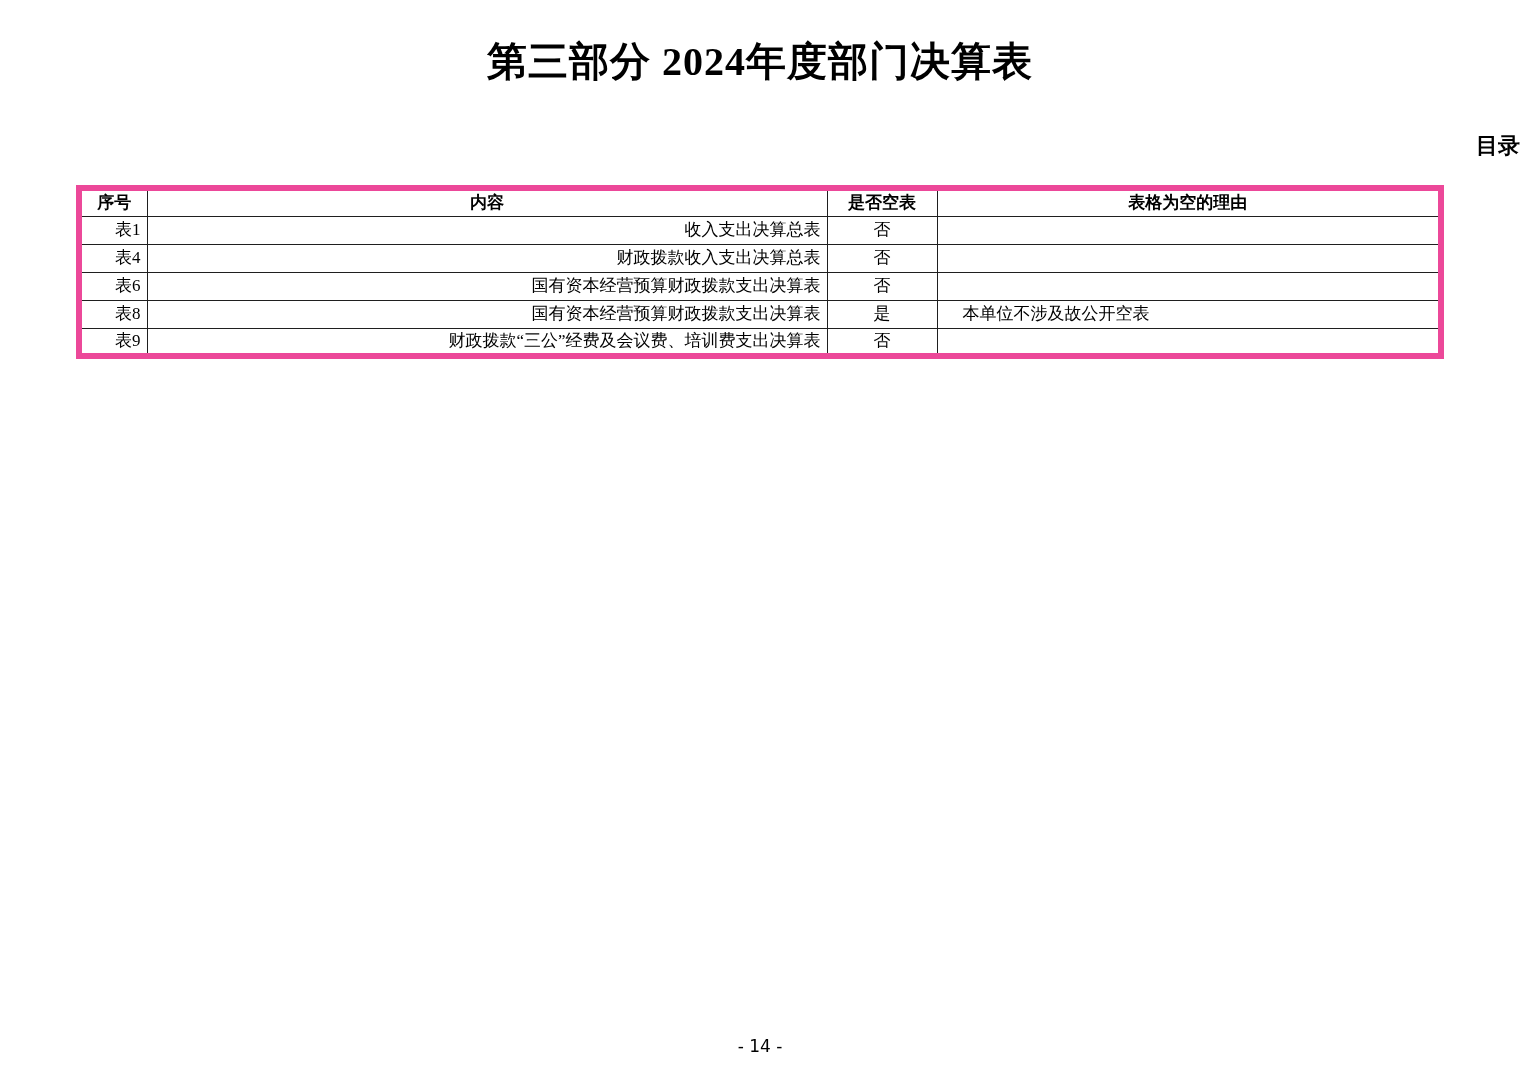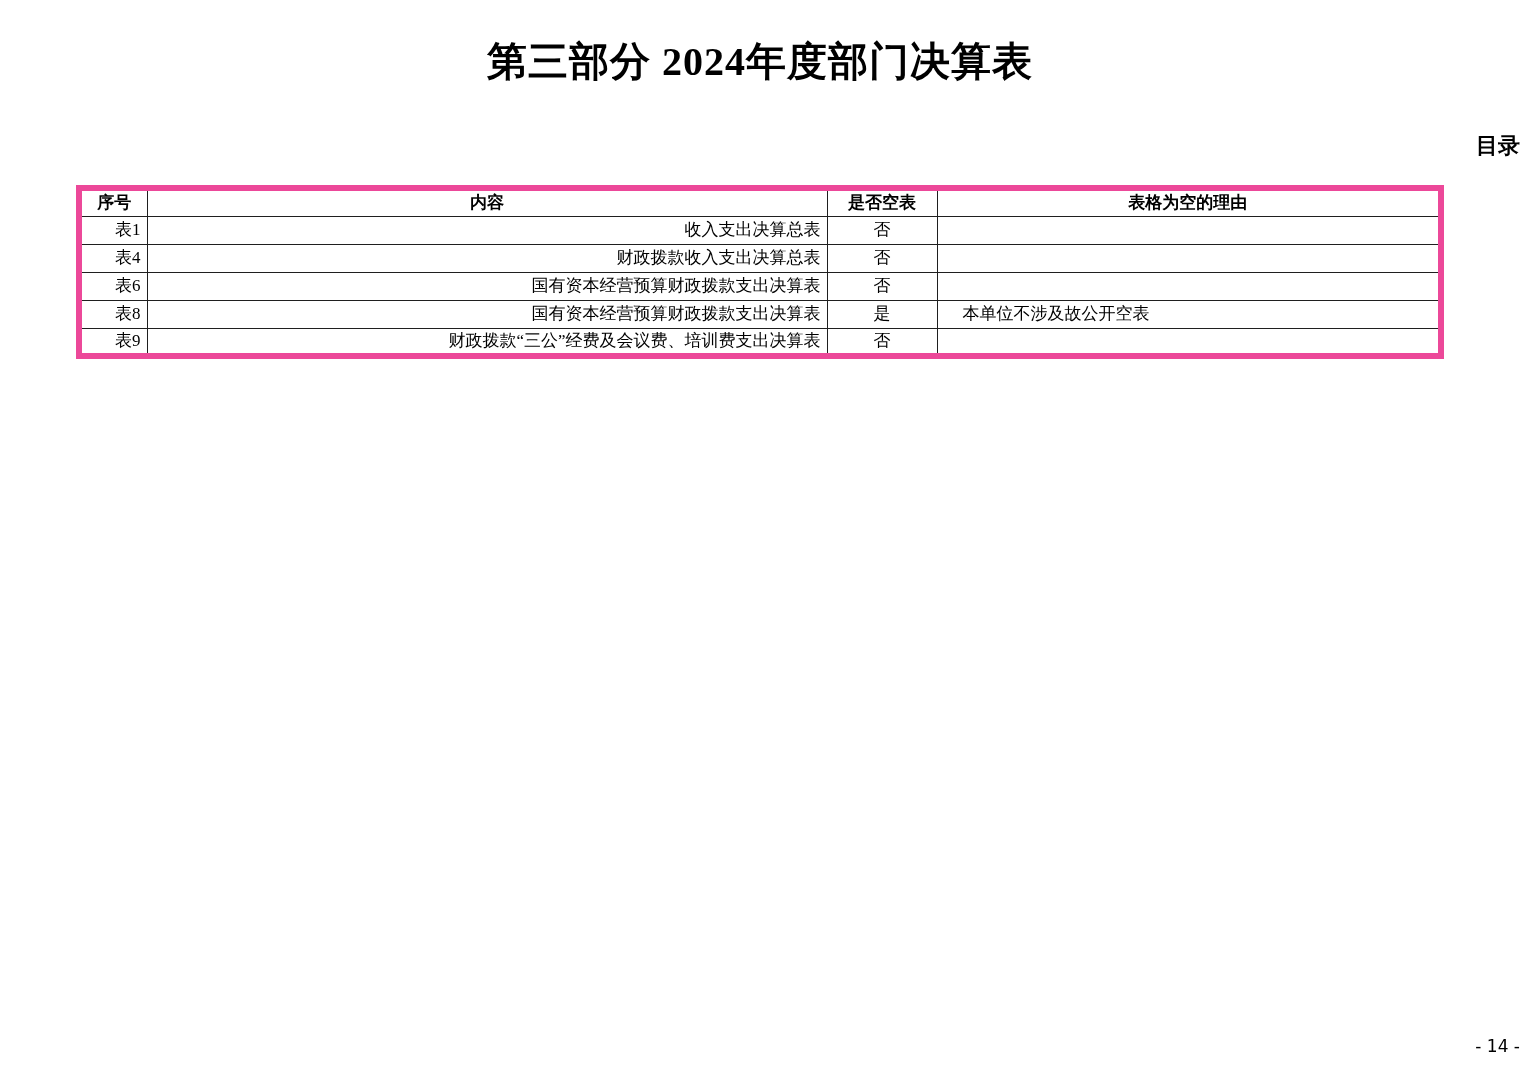--- a/index.html
+++ b/index.html
@@ -52,21 +52,21 @@
   .col-reason  { width: 504px; }
   td.cell-no    { text-align: right; }
   td.cell-content { text-align: right; }
   td.cell-empty { text-align: center; }
   td.cell-reason { text-align: left; padding-left: 25px; }
   .page-footer {
     position: absolute;
     left: 0;
     bottom: 18px;
     width: 100%;
-    text-align: right;
+    text-align: center;
     font-family: "DejaVu Sans", "Liberation Sans", sans-serif;
     font-size: 17px;
     color: #000000;
   }
 </style>
 </head>
 <body>
 
 <div class="doc-title">第三部分 2024年度部门决算表</div>
 

